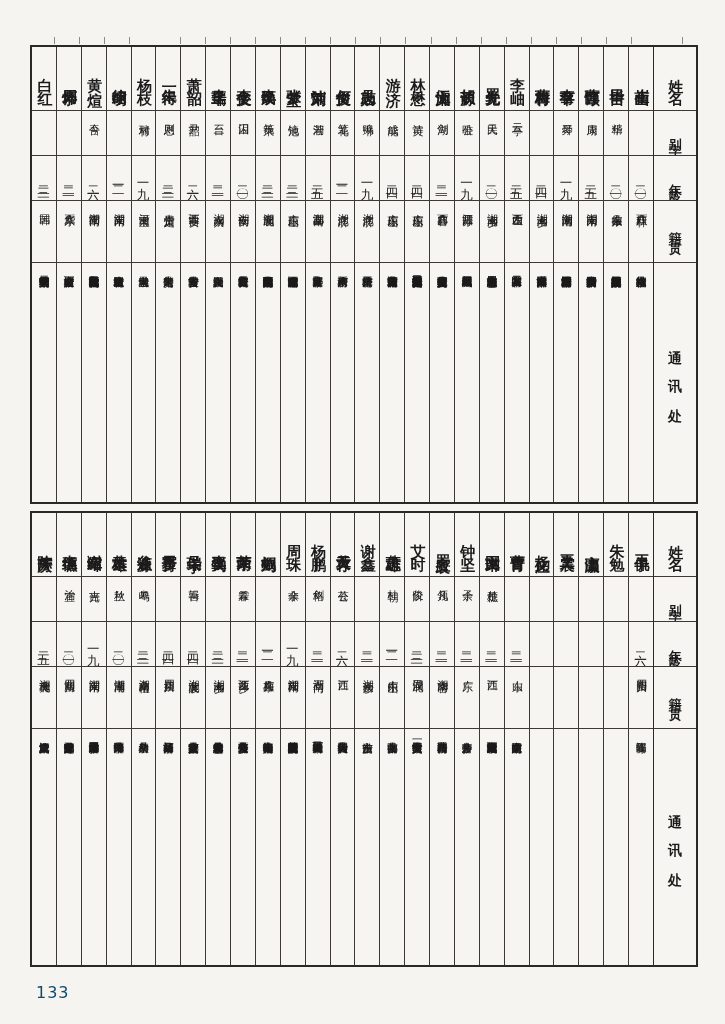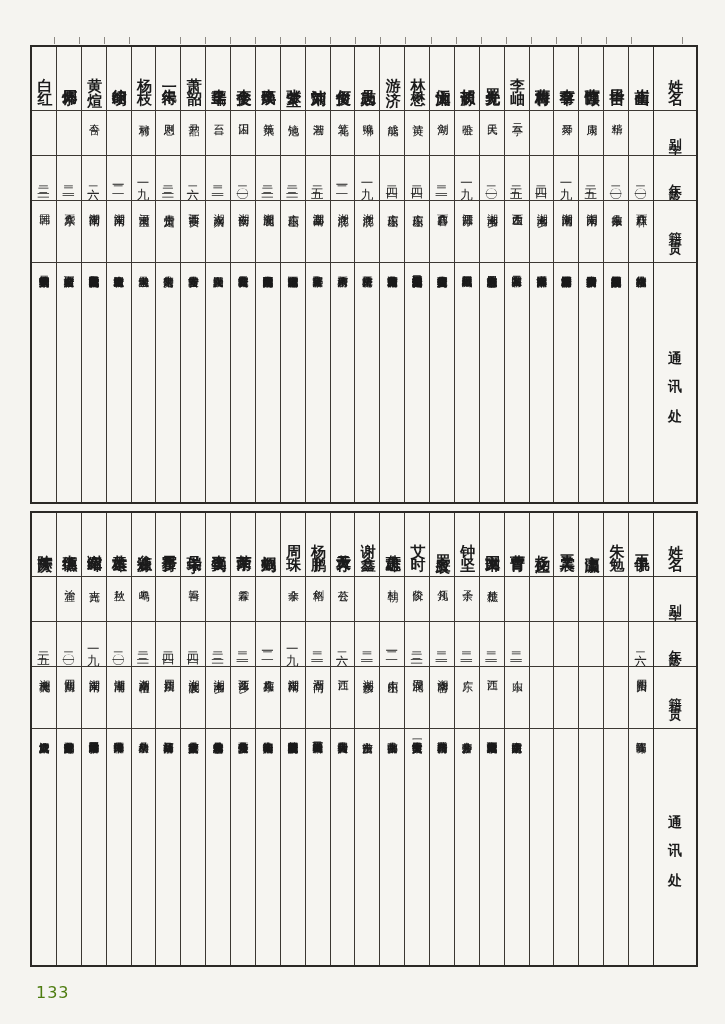--- a/index.html
+++ b/index.html
@@ -32,21 +32,21 @@
   .c-addr{flex:1 1 auto;}
   .c-addr .vtext{font-size:10.5px;padding-top:5px;line-height:1.1;}
   
   .hdr .cell{align-items:center;}
   .hdr .vtext{font-weight:bold;}
   .hdr .c-name .vtext{font-size:15px;letter-spacing:12px;}
   .hdr .c-alias .vtext{font-size:13px;letter-spacing:5px;padding-top:0;}
   .hdr .c-age .vtext{font-size:13px;letter-spacing:4px;}
   .hdr .c-origin .vtext{font-size:13px;letter-spacing:10px;padding-top:0;}
   .hdr .c-addr .vtext{font-size:14px;letter-spacing:30px;padding-top:0;}
-  .pagenum{position:absolute;left:36px;top:983px;font-size:16px;color:#4d7c0f;
+  .pagenum{position:absolute;left:36px;top:983px;font-size:16px;color:#0c4a6e;
     font-family:"DejaVu Sans", sans-serif;letter-spacing:1px;}
 </style>
 </head>
 <body>
 
 <div class="page">
   <div class="ticks" style="top:37px"></div>
   <div class="tbl top" id="tbl-top">
       <div class="col">
         <div class="cell c-name">

